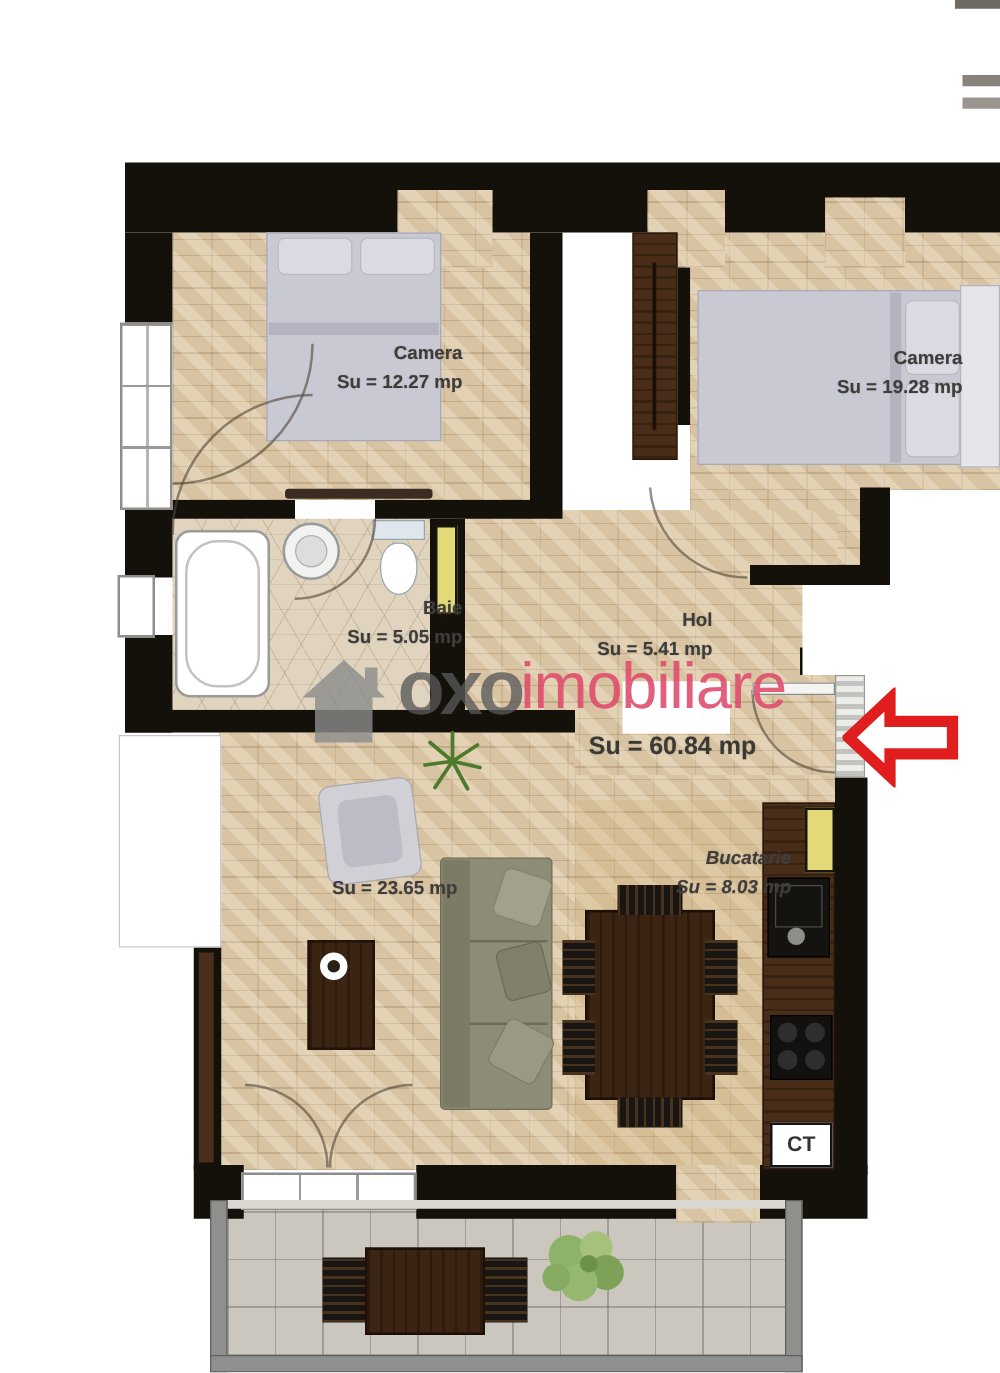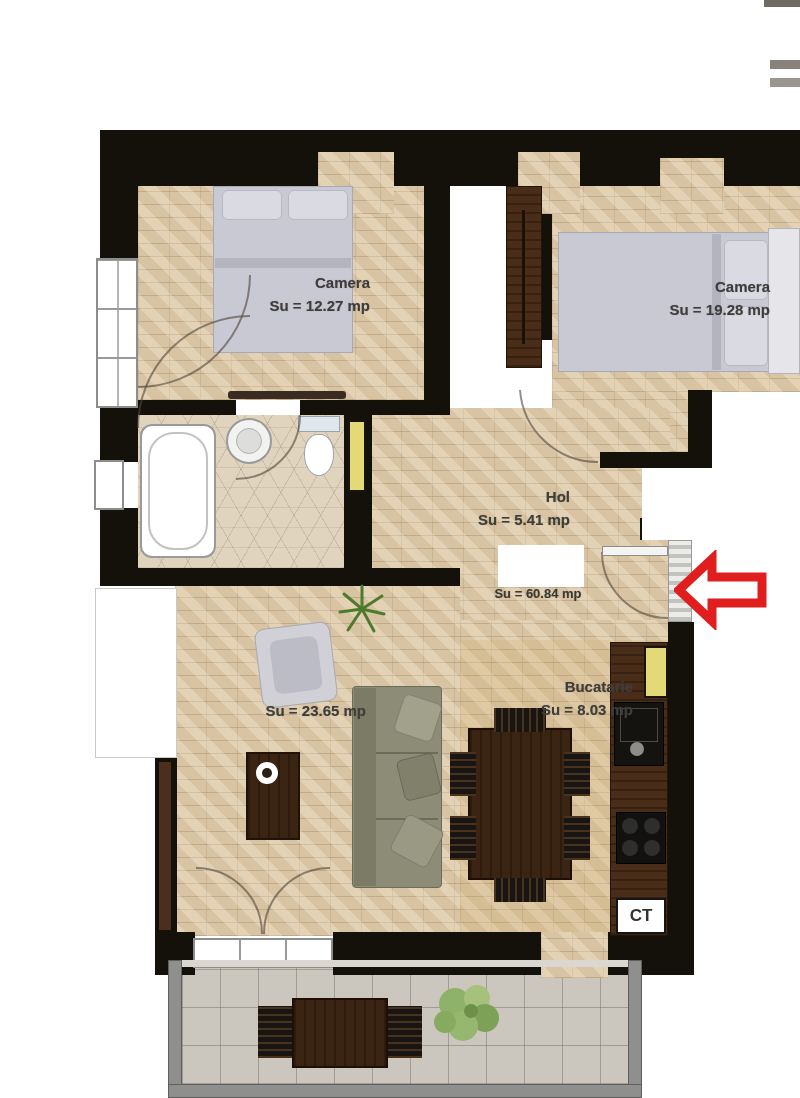--- a/index.html
+++ b/index.html
@@ -24,21 +24,21 @@
   .wall{background:#14100a;}
   .win{background:#ffffff;border:2px solid #8d8d8d;box-sizing:border-box;}
   .wood{background-color:#4a2d18;
     background-image:repeating-linear-gradient(0deg, rgba(0,0,0,.25) 0 2px, rgba(0,0,0,0) 2px 9px);}
   .woodh{background-color:#3c2413;
     background-image:repeating-linear-gradient(90deg, rgba(0,0,0,.25) 0 2px, rgba(0,0,0,0) 2px 10px);}
   .rl{position:absolute;text-align:center;color:#3e3d3b;font-weight:700;font-size:15px;
       line-height:1.5;text-shadow:0 0 1px rgba(80,76,70,.45);z-index:40;}
   .rl .nm,.rl .ar{display:block;text-align:right;}
   #total-label{position:absolute;left:448px;top:586px;width:180px;text-align:center;
-      font-size:13px;font-weight:700;color:#3a3936;z-index:40;text-shadow:0 0 1px rgba(80,76,70,.4);}
+      font-size:20px;font-weight:700;color:#3a3936;z-index:40;text-shadow:0 0 1px rgba(80,76,70,.4);}
   .arcsvg{position:absolute;left:0;top:0;z-index:30;pointer-events:none;}
   .pillow{background:#dadae2;border:1px solid #b8b8c2;border-radius:6px;}
   .sofa-pel{border:1px solid rgba(0,0,0,.18);border-radius:6px;}
   #watermark{position:absolute;left:232px;top:520px;z-index:36;display:flex;align-items:flex-start;}
   #wm-oxo{font-size:62px;font-weight:700;letter-spacing:-4px;color:rgba(88,88,88,.78);line-height:1;}
   #wm-imo{font-size:52px;font-weight:400;letter-spacing:-1px;color:rgba(222,74,106,.88);line-height:1.15;}
   #ct-box{position:absolute;left:616px;top:898px;width:50px;height:36px;background:#fff;
       border:2px solid #141414;box-sizing:border-box;z-index:26;display:flex;align-items:center;
       justify-content:center;font-weight:700;font-size:17px;color:#333;}
   .chair{background:#181512;background-image:repeating-linear-gradient(0deg, rgba(120,80,40,.5) 0 2px, rgba(0,0,0,0) 2px 7px);}
@@ -186,44 +186,55 @@
       <path d="M138 428 A112 112 0 0 1 250 316"></path>
       <path d="M300 415 A64 64 0 0 1 236 479"></path>
       <path d="M520 390 A78 78 0 0 0 598 462"></path>
       <path d="M602 552 A66 66 0 0 0 668 618"></path>
       <path d="M196 868 A66 66 0 0 1 262 934"></path>
       <path d="M330 868 A66 66 0 0 0 264 934"></path>
     </g>
   </svg>
 
   <div class="abs" style="left:498px;top:545px;width:86px;height:42px;background:#ffffff;z-index:35;"></div>
+  <div id="watermark">
+    <svg width="86" height="82" viewBox="0 0 86 82" style="opacity:.8;">
+      <path d="M10 38 L43 8 L60 23 L60 14 L70 14 L70 32 L76 38 L66 38 L66 74 L20 74 L20 38 Z" fill="#8c8c8c"></path>
+    </svg>
+    <span id="wm-oxo">oxo</span>
+      <span id="wm-imo">imobiliare</span>
+  </div>
 
   <svg class="abs" style="left:674px;top:550px;z-index:45;" width="94" height="80" viewBox="0 0 94 80">
     <path d="M5 40 L38 9 L38 27 L88 27 L88 53 L38 53 L38 71 Z" fill="#ffffff" stroke="#e01e1e" stroke-width="9" stroke-linejoin="miter"></path>
   </svg>
 
   <div class="abs artifact" style="left:764px;top:0px;width:36px;height:7px;"></div>
   <div class="abs artifact" style="left:770px;top:60px;width:30px;height:9px;background:#87827c;"></div>
   <div class="abs artifact" style="left:770px;top:78px;width:30px;height:9px;background:#9a958f;"></div>
 
   <div class="rl" style="left:205px;top:272px;width:165px;">
     <span class="nm">Camera</span>
     <span class="ar">Su  = 12.27 mp</span>
   </div>
   <div class="rl" style="left:610px;top:276px;width:160px;">
     <span class="nm">Camera</span>
     <span class="ar">Su  = 19.28 mp</span>
   </div>
+  <div class="rl" style="left:210px;top:476px;width:160px;">
+    <span class="nm">Baie</span>
+    <span class="ar">Su  = 5.05 mp</span>
+  </div>
   <div class="rl" style="left:420px;top:486px;width:150px;">
     <span class="nm">Hol</span>
     <span class="ar">Su  = 5.41 mp</span>
   </div>
   <div class="rl" style="left:188px;top:700px;width:178px;">
     <span class="ar">Su  = 23.65 mp</span>
   </div>
-  <div class="rl" style="left:473px;top:676px;width:160px;">
+  <div class="rl" style="left:473px;top:676px;width:160px;font-style:italic;">
     <span class="nm">Bucatarie</span>
     <span class="ar">Su  = 8.03 mp</span>
   </div>
 
   <div id="total-label">Su  = 60.84 mp</div>
 
 </div>
 
 </body></html>

